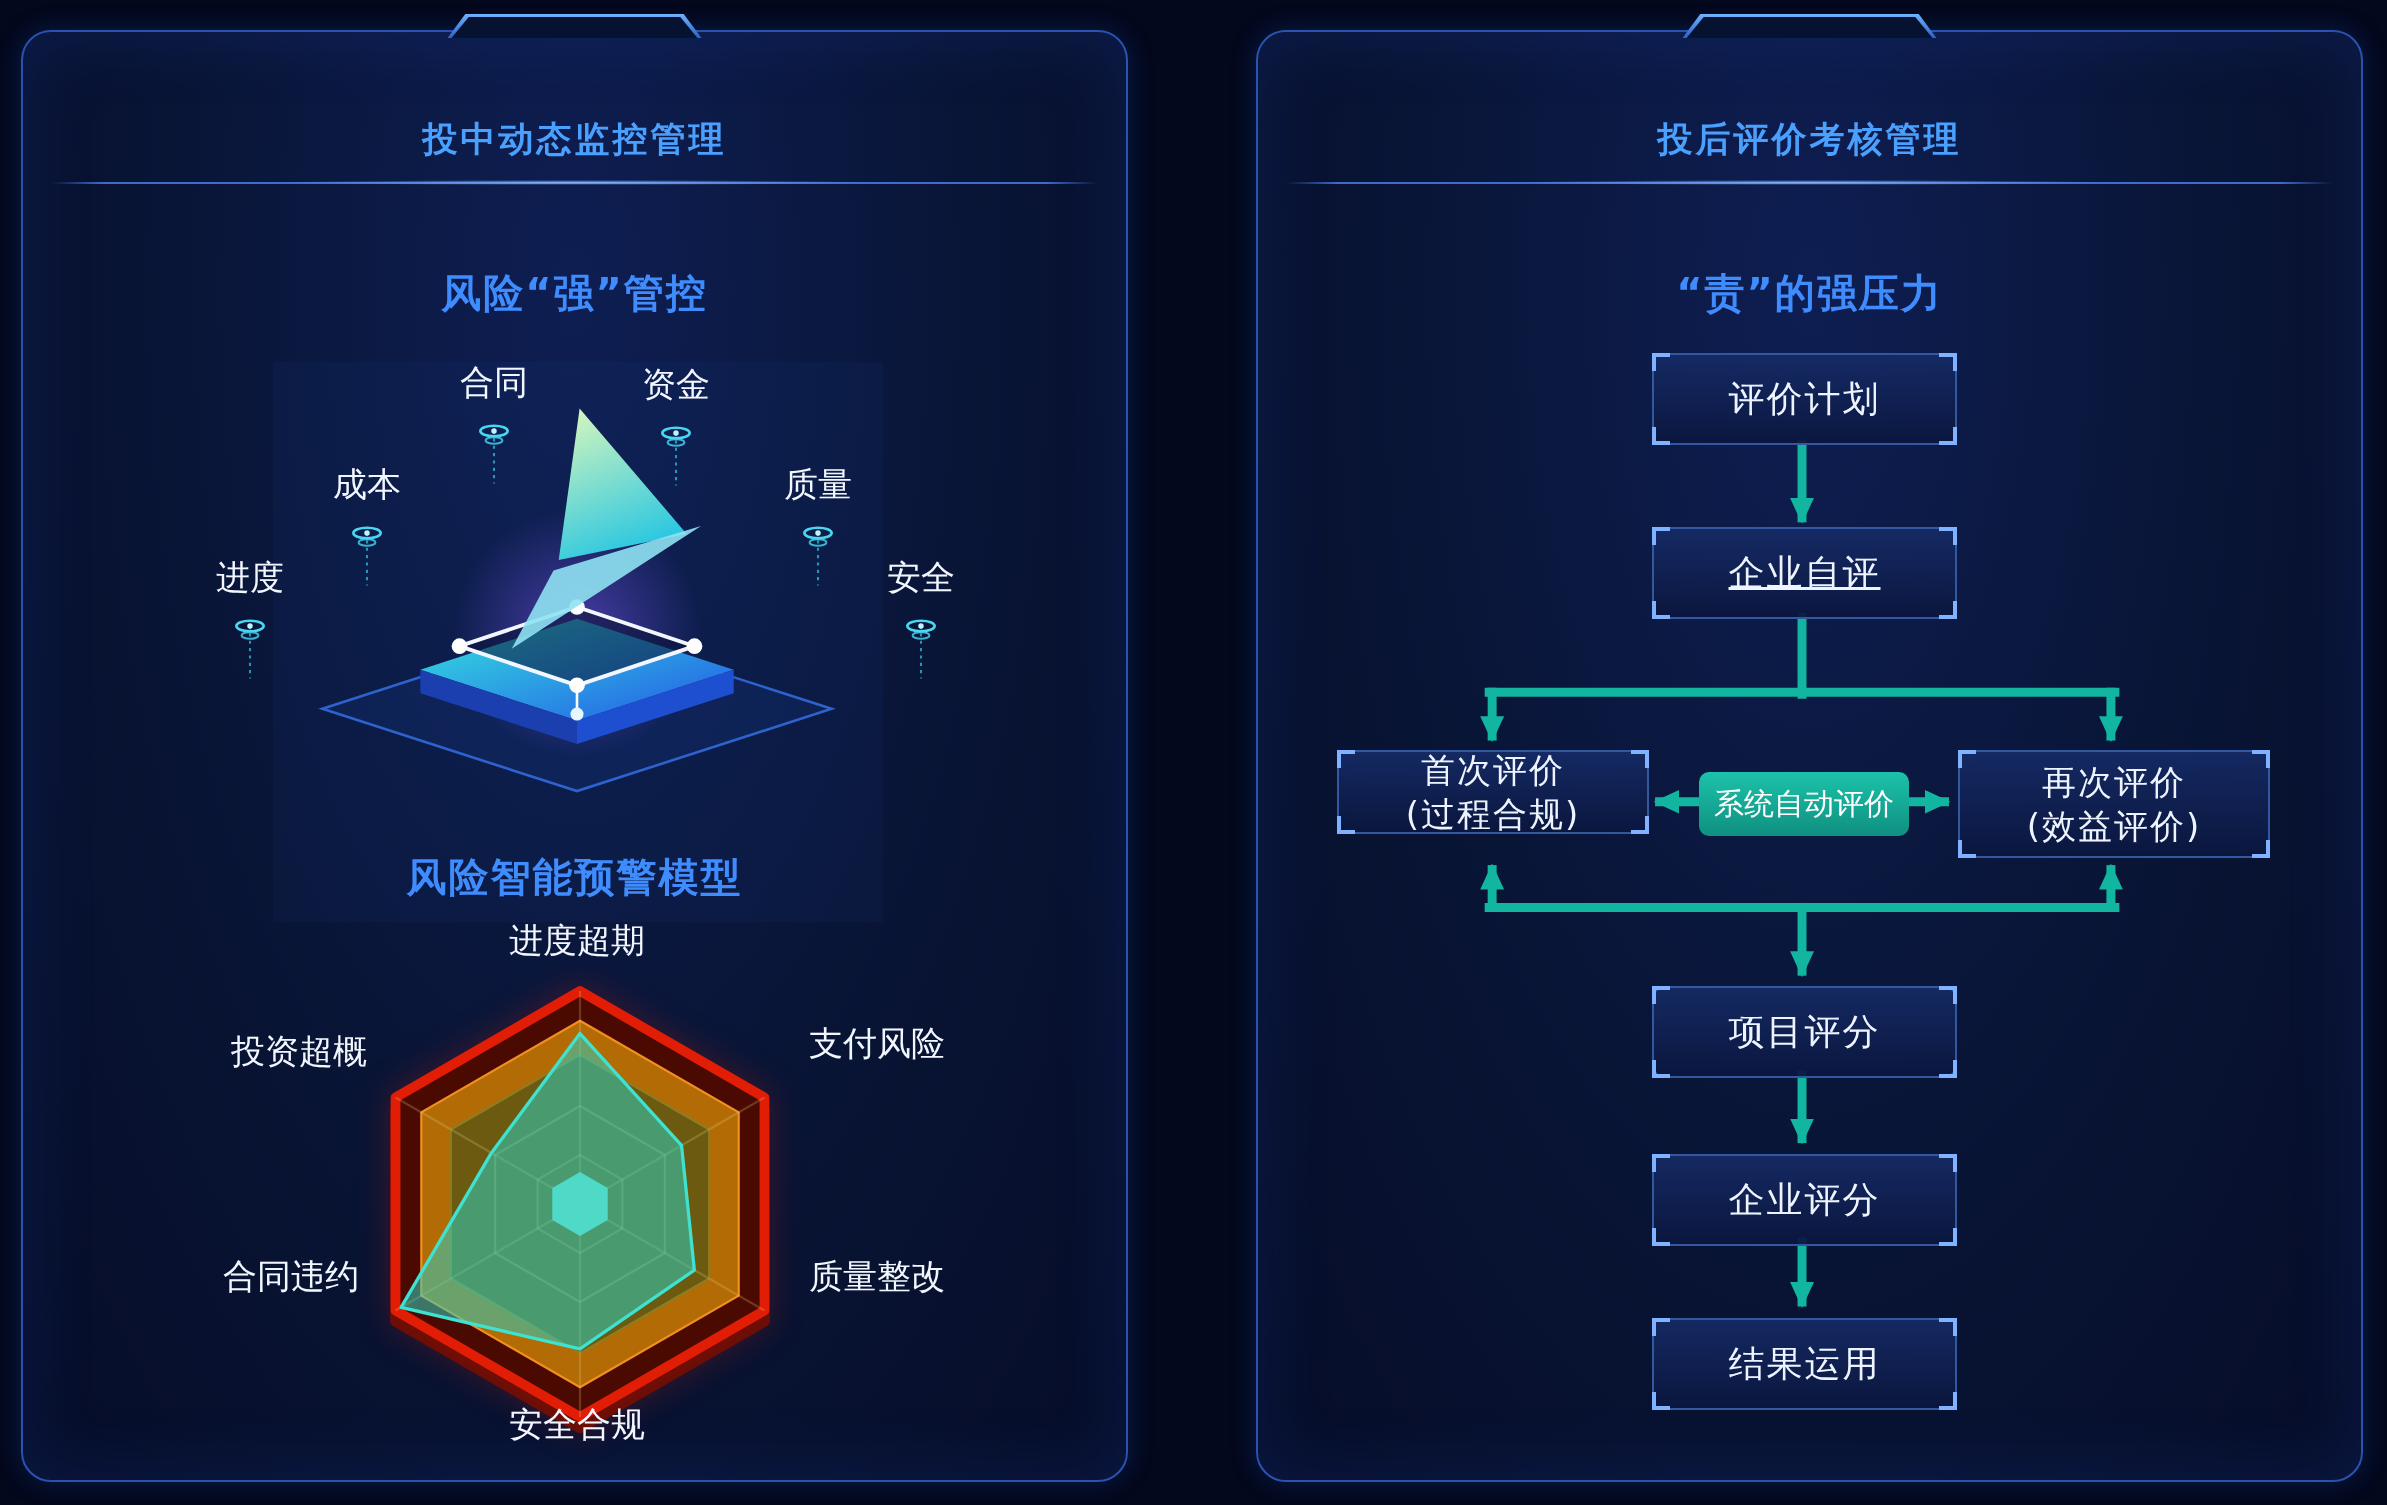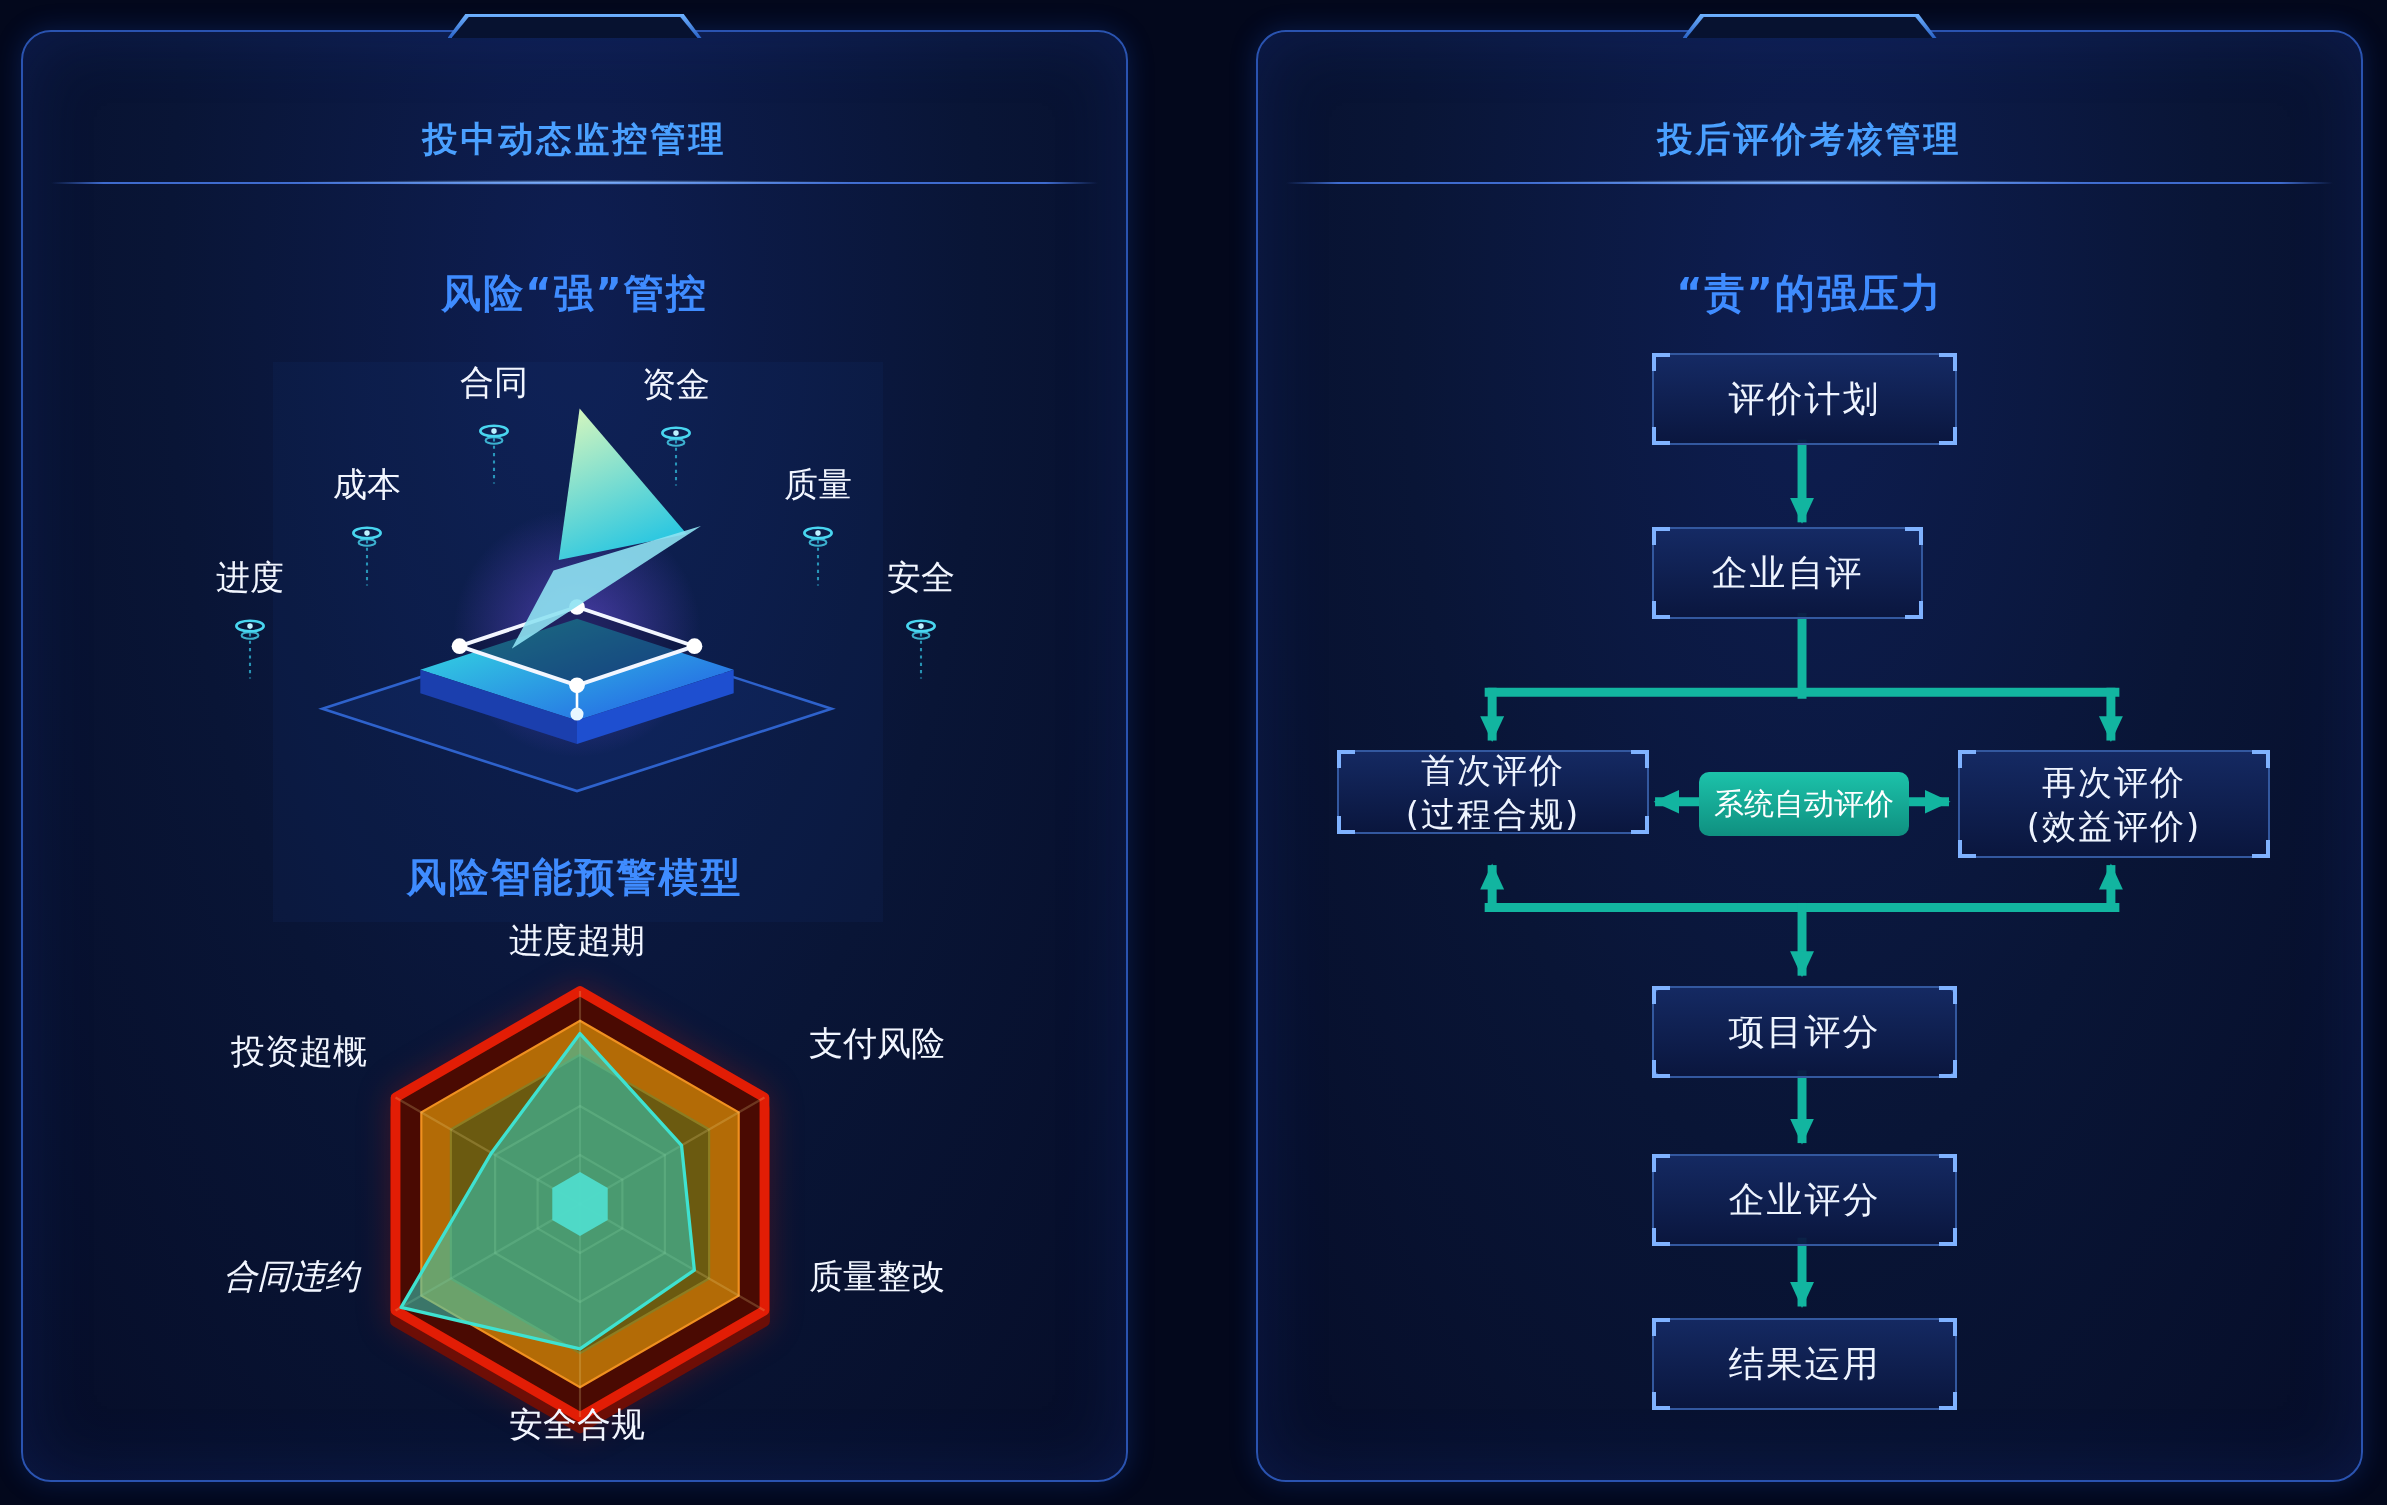--- a/index.html
+++ b/index.html
@@ -35,35 +35,35 @@
   .ml0{left:471px;top:328px;} .ml1{left:653px;top:330px;}
   .ml2{left:344px;top:430px;} .ml3{left:795px;top:430px;}
   .ml4{left:227px;top:523px;} .ml5{left:898px;top:523px;}
 
   .model-title{position:absolute;top:818px;left:0;right:0;text-align:center;font-size:40px;font-weight:bold;color:#3f8cff;letter-spacing:2px;z-index:3;}
 
   #radar-svg{position:absolute;left:307px;top:922px;width:500px;height:500px;z-index:2;
     filter:drop-shadow(0 0 16px rgba(226,29,5,.25));}
   .rlabel{position:absolute;transform:translate(-50%,-50%);font-size:34px;color:#f2f6ff;white-space:nowrap;z-index:3;}
   .rl0{left:554px;top:909px;} .rl1{left:854px;top:1012px;} .rl2{left:854px;top:1245px;}
-  .rl3{left:554px;top:1393px;} .rl4{left:268px;top:1245px;font-style:italic;} .rl5{left:276px;top:1020px;}
+  .rl3{left:554px;top:1393px;} .rl4{left:268px;top:1245px;} .rl5{left:276px;top:1020px;}
 
   
   .flow-svg{position:absolute;inset:0;width:100%;height:100%;z-index:1;}
   .fbox{position:absolute;display:flex;flex-direction:column;align-items:center;justify-content:center;
     background:linear-gradient(180deg, rgba(22,44,104,.88), rgba(10,22,62,.94));
     border:2px solid #33589f;color:#eef4ff;font-size:36px;z-index:2;letter-spacing:2px;}
   .fbox .line{line-height:1.3;white-space:nowrap;}
   .corner{position:absolute;width:18px;height:18px;border:0 solid #7fb2ff;}
   .corner.tl{top:-2px;left:-2px;border-top-width:4px;border-left-width:4px;}
   .corner.tr{top:-2px;right:-2px;border-top-width:4px;border-right-width:4px;}
   .corner.bl{bottom:-2px;left:-2px;border-bottom-width:4px;border-left-width:4px;}
   .corner.br{bottom:-2px;right:-2px;border-bottom-width:4px;border-right-width:4px;}
   .fb-plan{left:394px;top:321px;width:305px;height:92px;}
-  .fb-self{left:394px;top:495px;width:271px;height:92px;}
+  .fb-self{left:394px;top:495px;width:305px;height:92px;text-decoration:underline;}
   .fb-first{left:79px;top:718px;width:312px;height:84px;font-size:34px;}
   .fb-second{left:700px;top:718px;width:312px;height:108px;font-size:34px;}
   .fb-project{left:394px;top:954px;width:305px;height:92px;border-radius:12px;}
   .fb-company{left:394px;top:1122px;width:305px;height:92px;}
   .fb-result{left:394px;top:1286px;width:305px;height:92px;}
   .autobox{position:absolute;left:441px;top:740px;width:210px;height:64px;display:flex;align-items:center;justify-content:center;
     background:linear-gradient(180deg,#1cc2aa,#0f9080);border-radius:10px;font-size:30px;color:#fff;z-index:3;white-space:nowrap;}
 </style>
 </head>
 <body>

